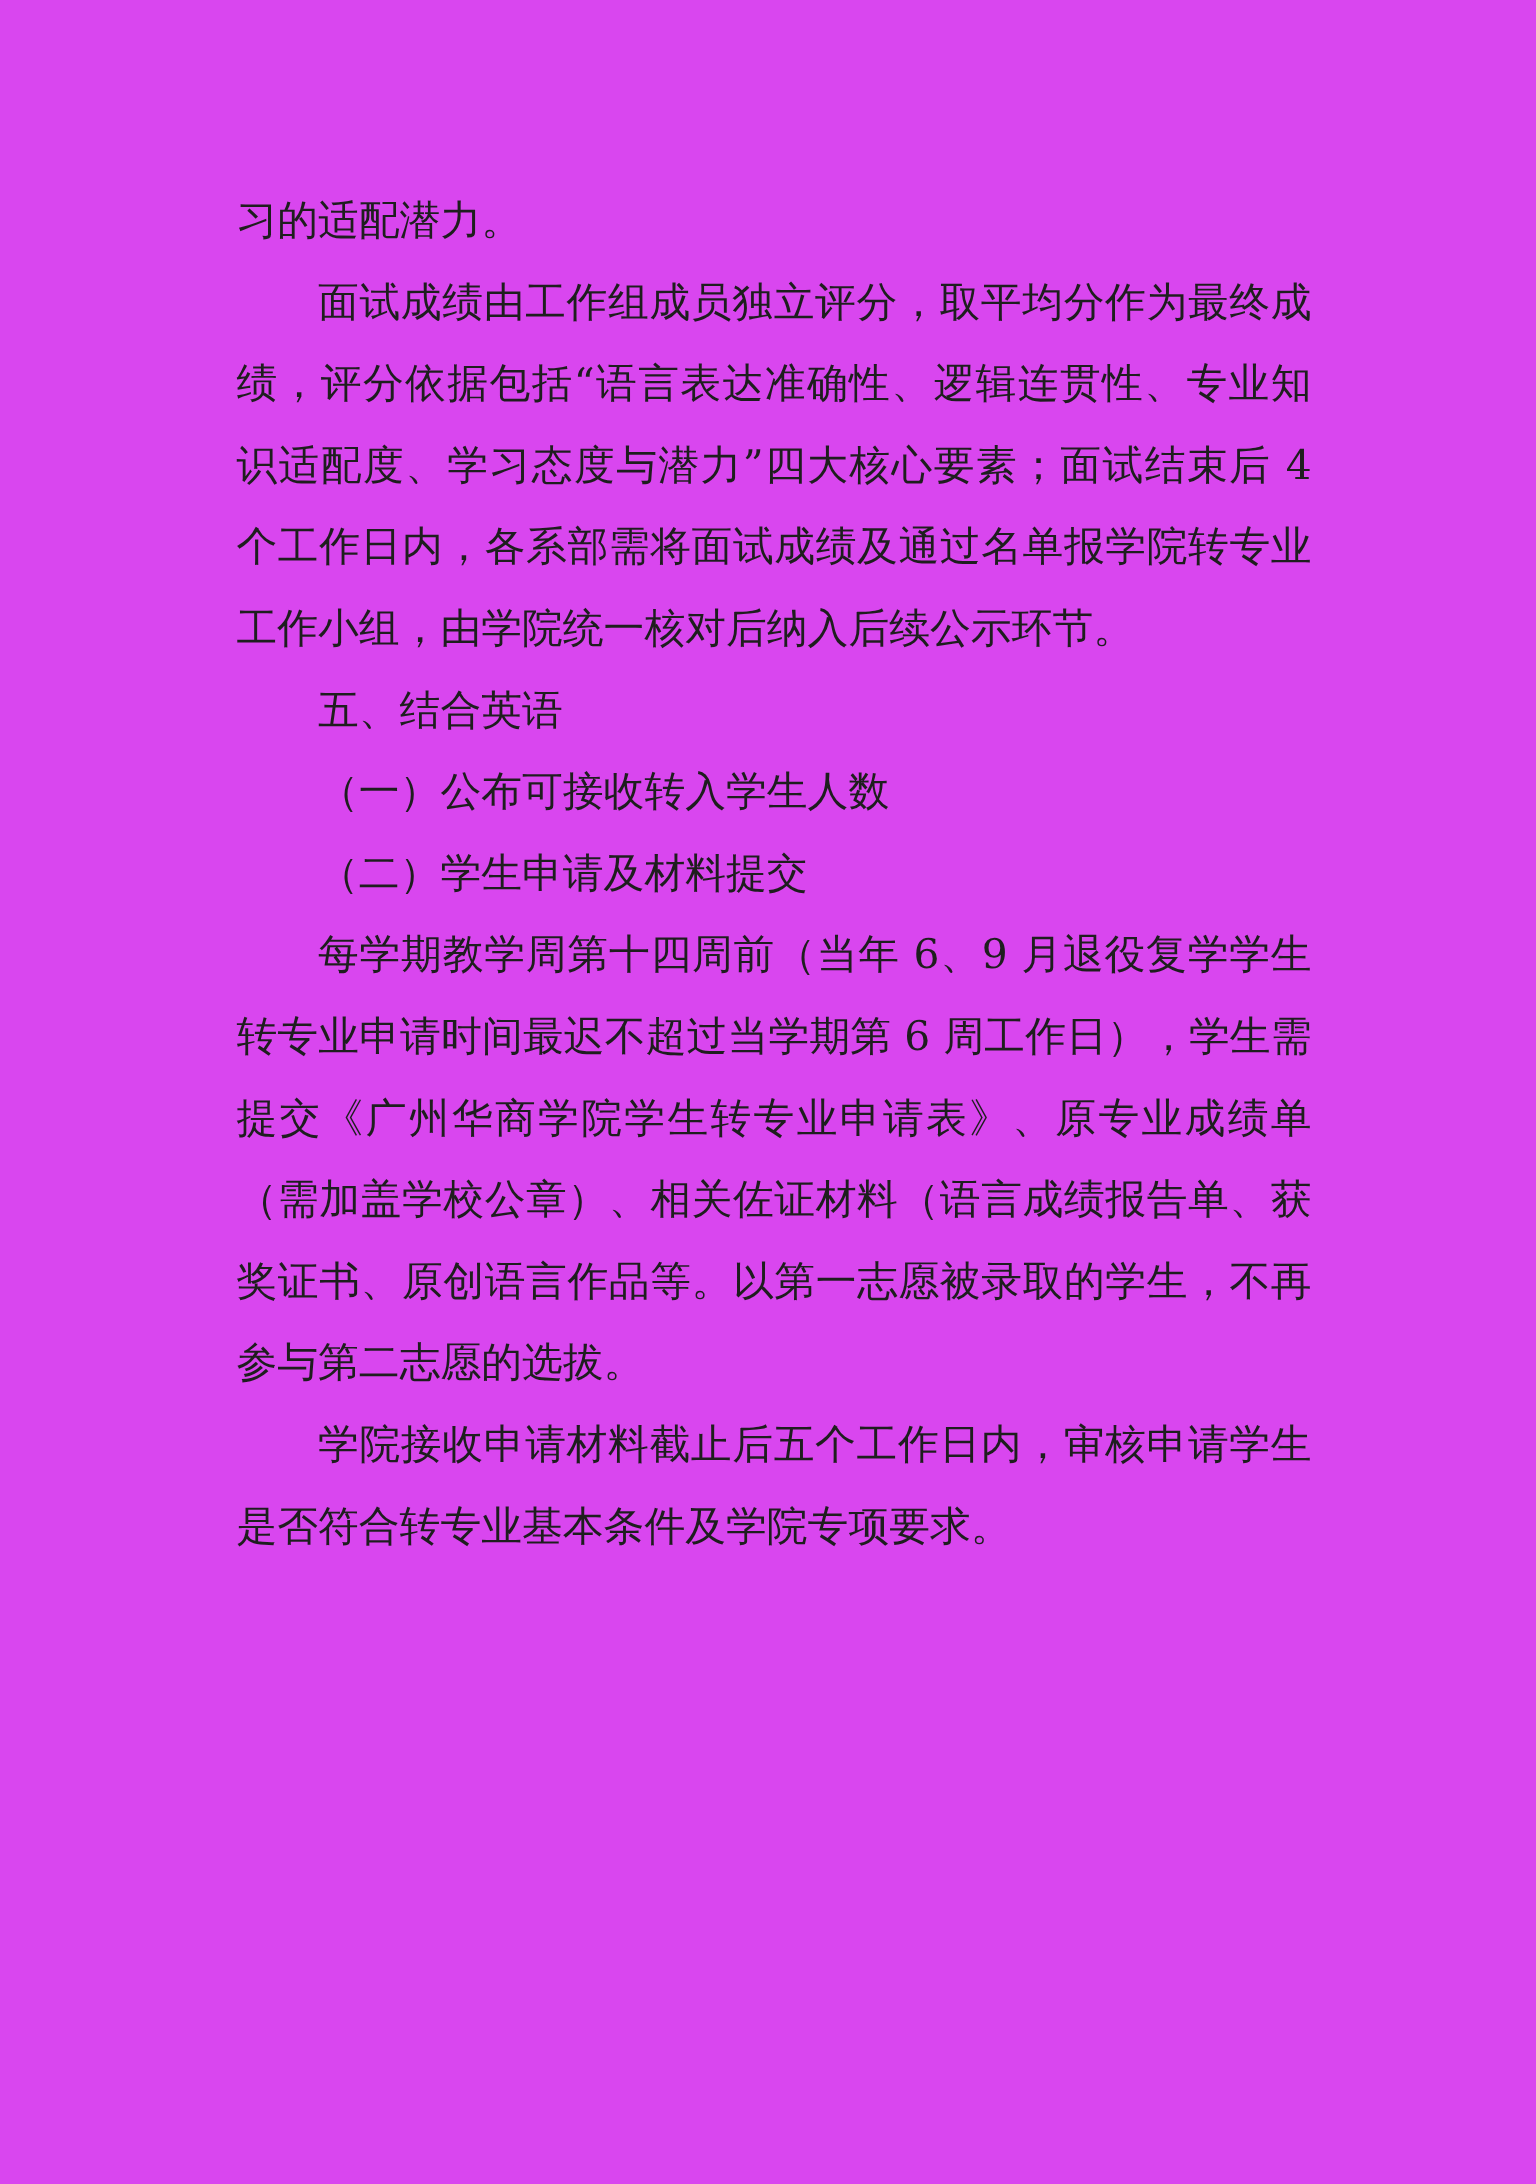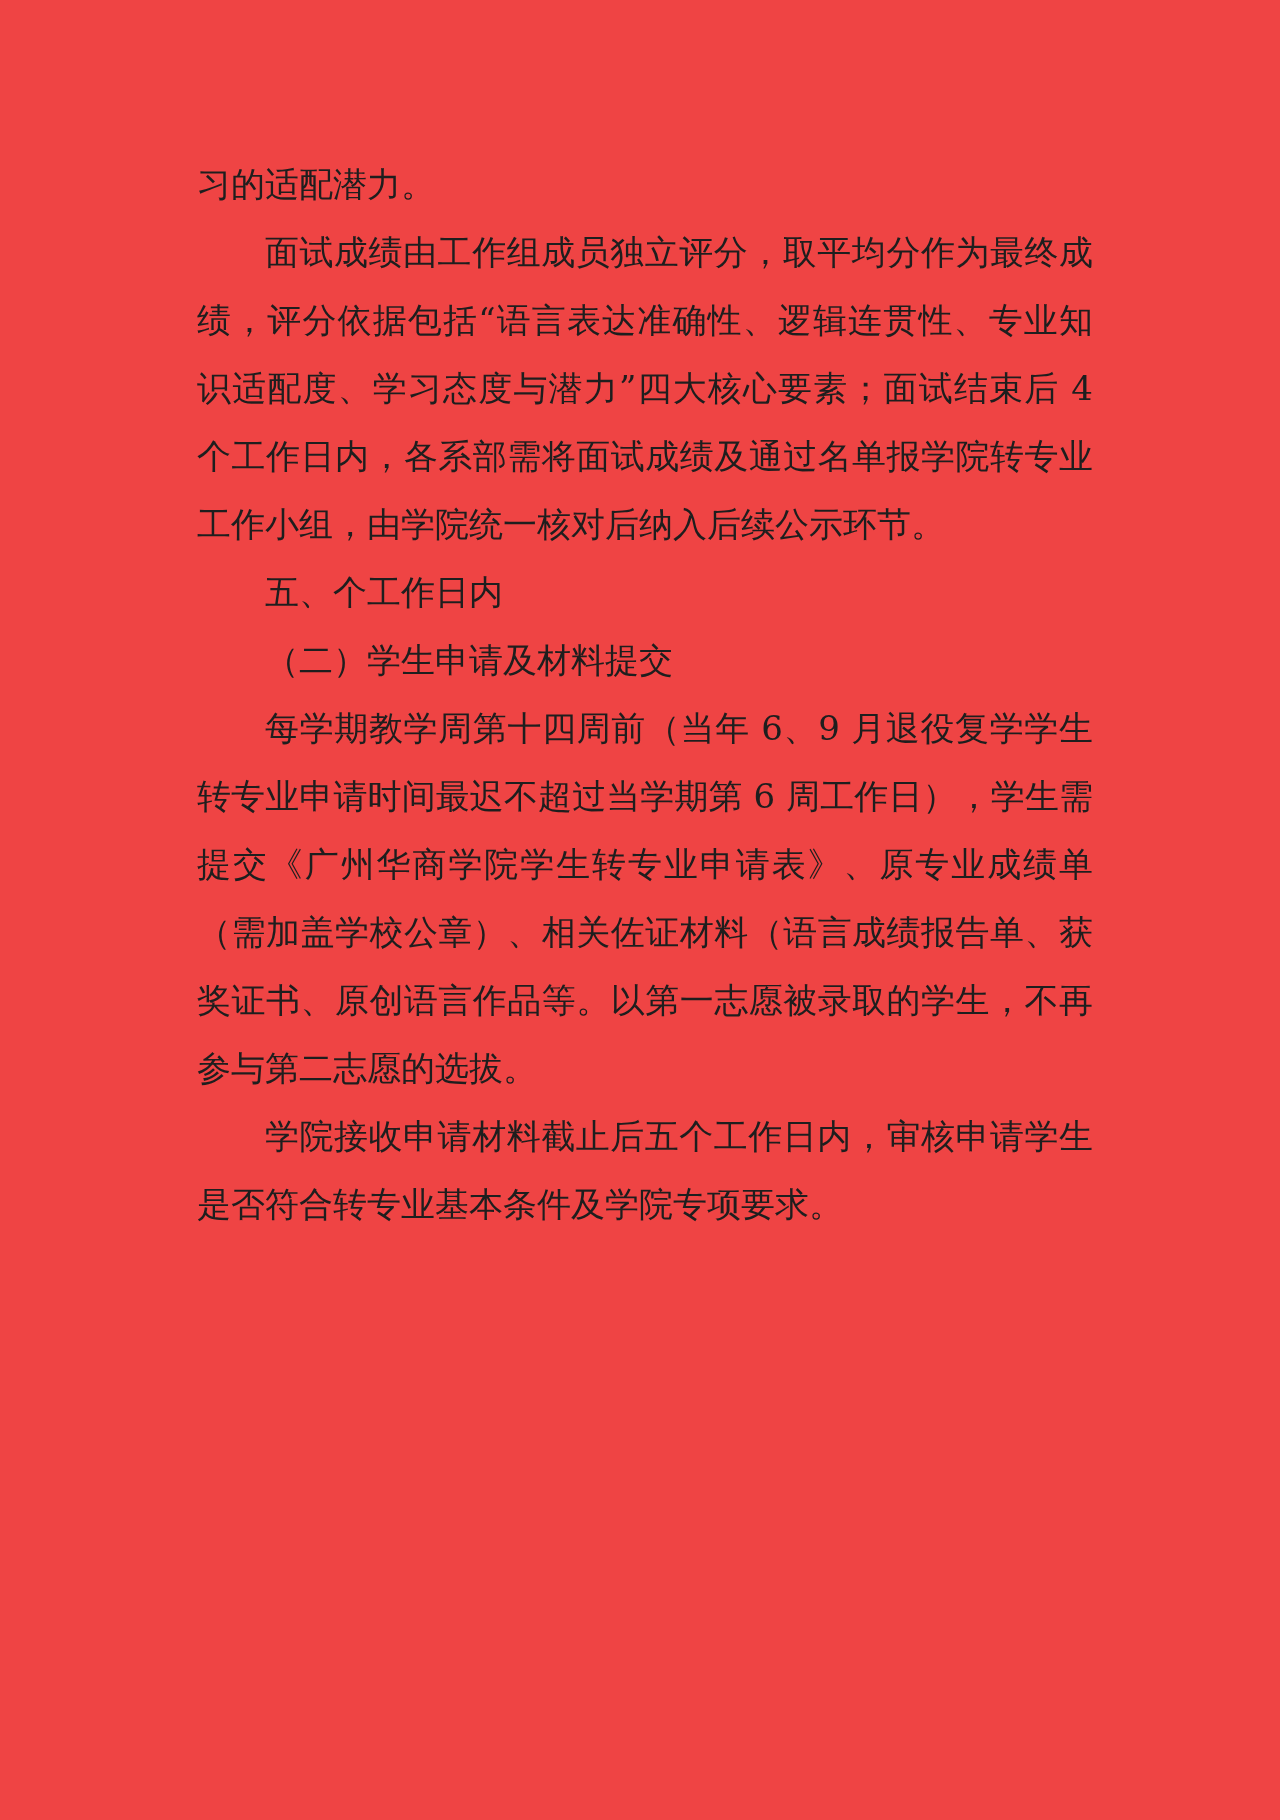--- a/index.html
+++ b/index.html
@@ -4,21 +4,21 @@
 <style>
   html, body {
     margin: 0;
     padding: 0;
     background: #ffffff;
   }
   .page {
     position: relative;
     width: 1280px;
     height: 1820px;
-    background: #ef4444;
+    background: #d946ef;
     overflow: hidden;
   }
   .doc-content {
     box-sizing: border-box;
     position: absolute;
     top: 0;
     left: 0;
     width: 1280px;
     height: 1820px;
     padding: 150px 187px 0 197px;
@@ -39,18 +39,19 @@
     text-indent: 0;
   }
 </style>
 </head>
 <body>
 
 <main class="page">
   <div class="doc-content">
     <p class="continuation">习的适配潜力。</p>
     <p>面试成绩由工作组成员独立评分，取平均分作为最终成绩，评分依据包括“语言表达准确性、逻辑连贯性、专业知识适配度、学习态度与潜力”四大核心要素；面试结束后 4 个工作日内，各系部需将面试成绩及通过名单报学院转专业工作小组，由学院统一核对后纳入后续公示环节。</p>
-    <p>五、个工作日内</p>
+    <p>五、结合英语</p>
+    <p>（一）公布可接收转入学生人数</p>
     <p>（二）学生申请及材料提交</p>
     <p>每学期教学周第十四周前（当年 6、9 月退役复学学生转专业申请时间最迟不超过当学期第 6 周工作日），学生需提交《广州华商学院学生转专业申请表》、原专业成绩单（需加盖学校公章）、相关佐证材料（语言成绩报告单、获奖证书、原创语言作品等。以第一志愿被录取的学生，不再参与第二志愿的选拔。</p>
     <p>学院接收申请材料截止后五个工作日内，审核申请学生是否符合转专业基本条件及学院专项要求。</p>
   </div>
 </main>
 
 </body></html>

